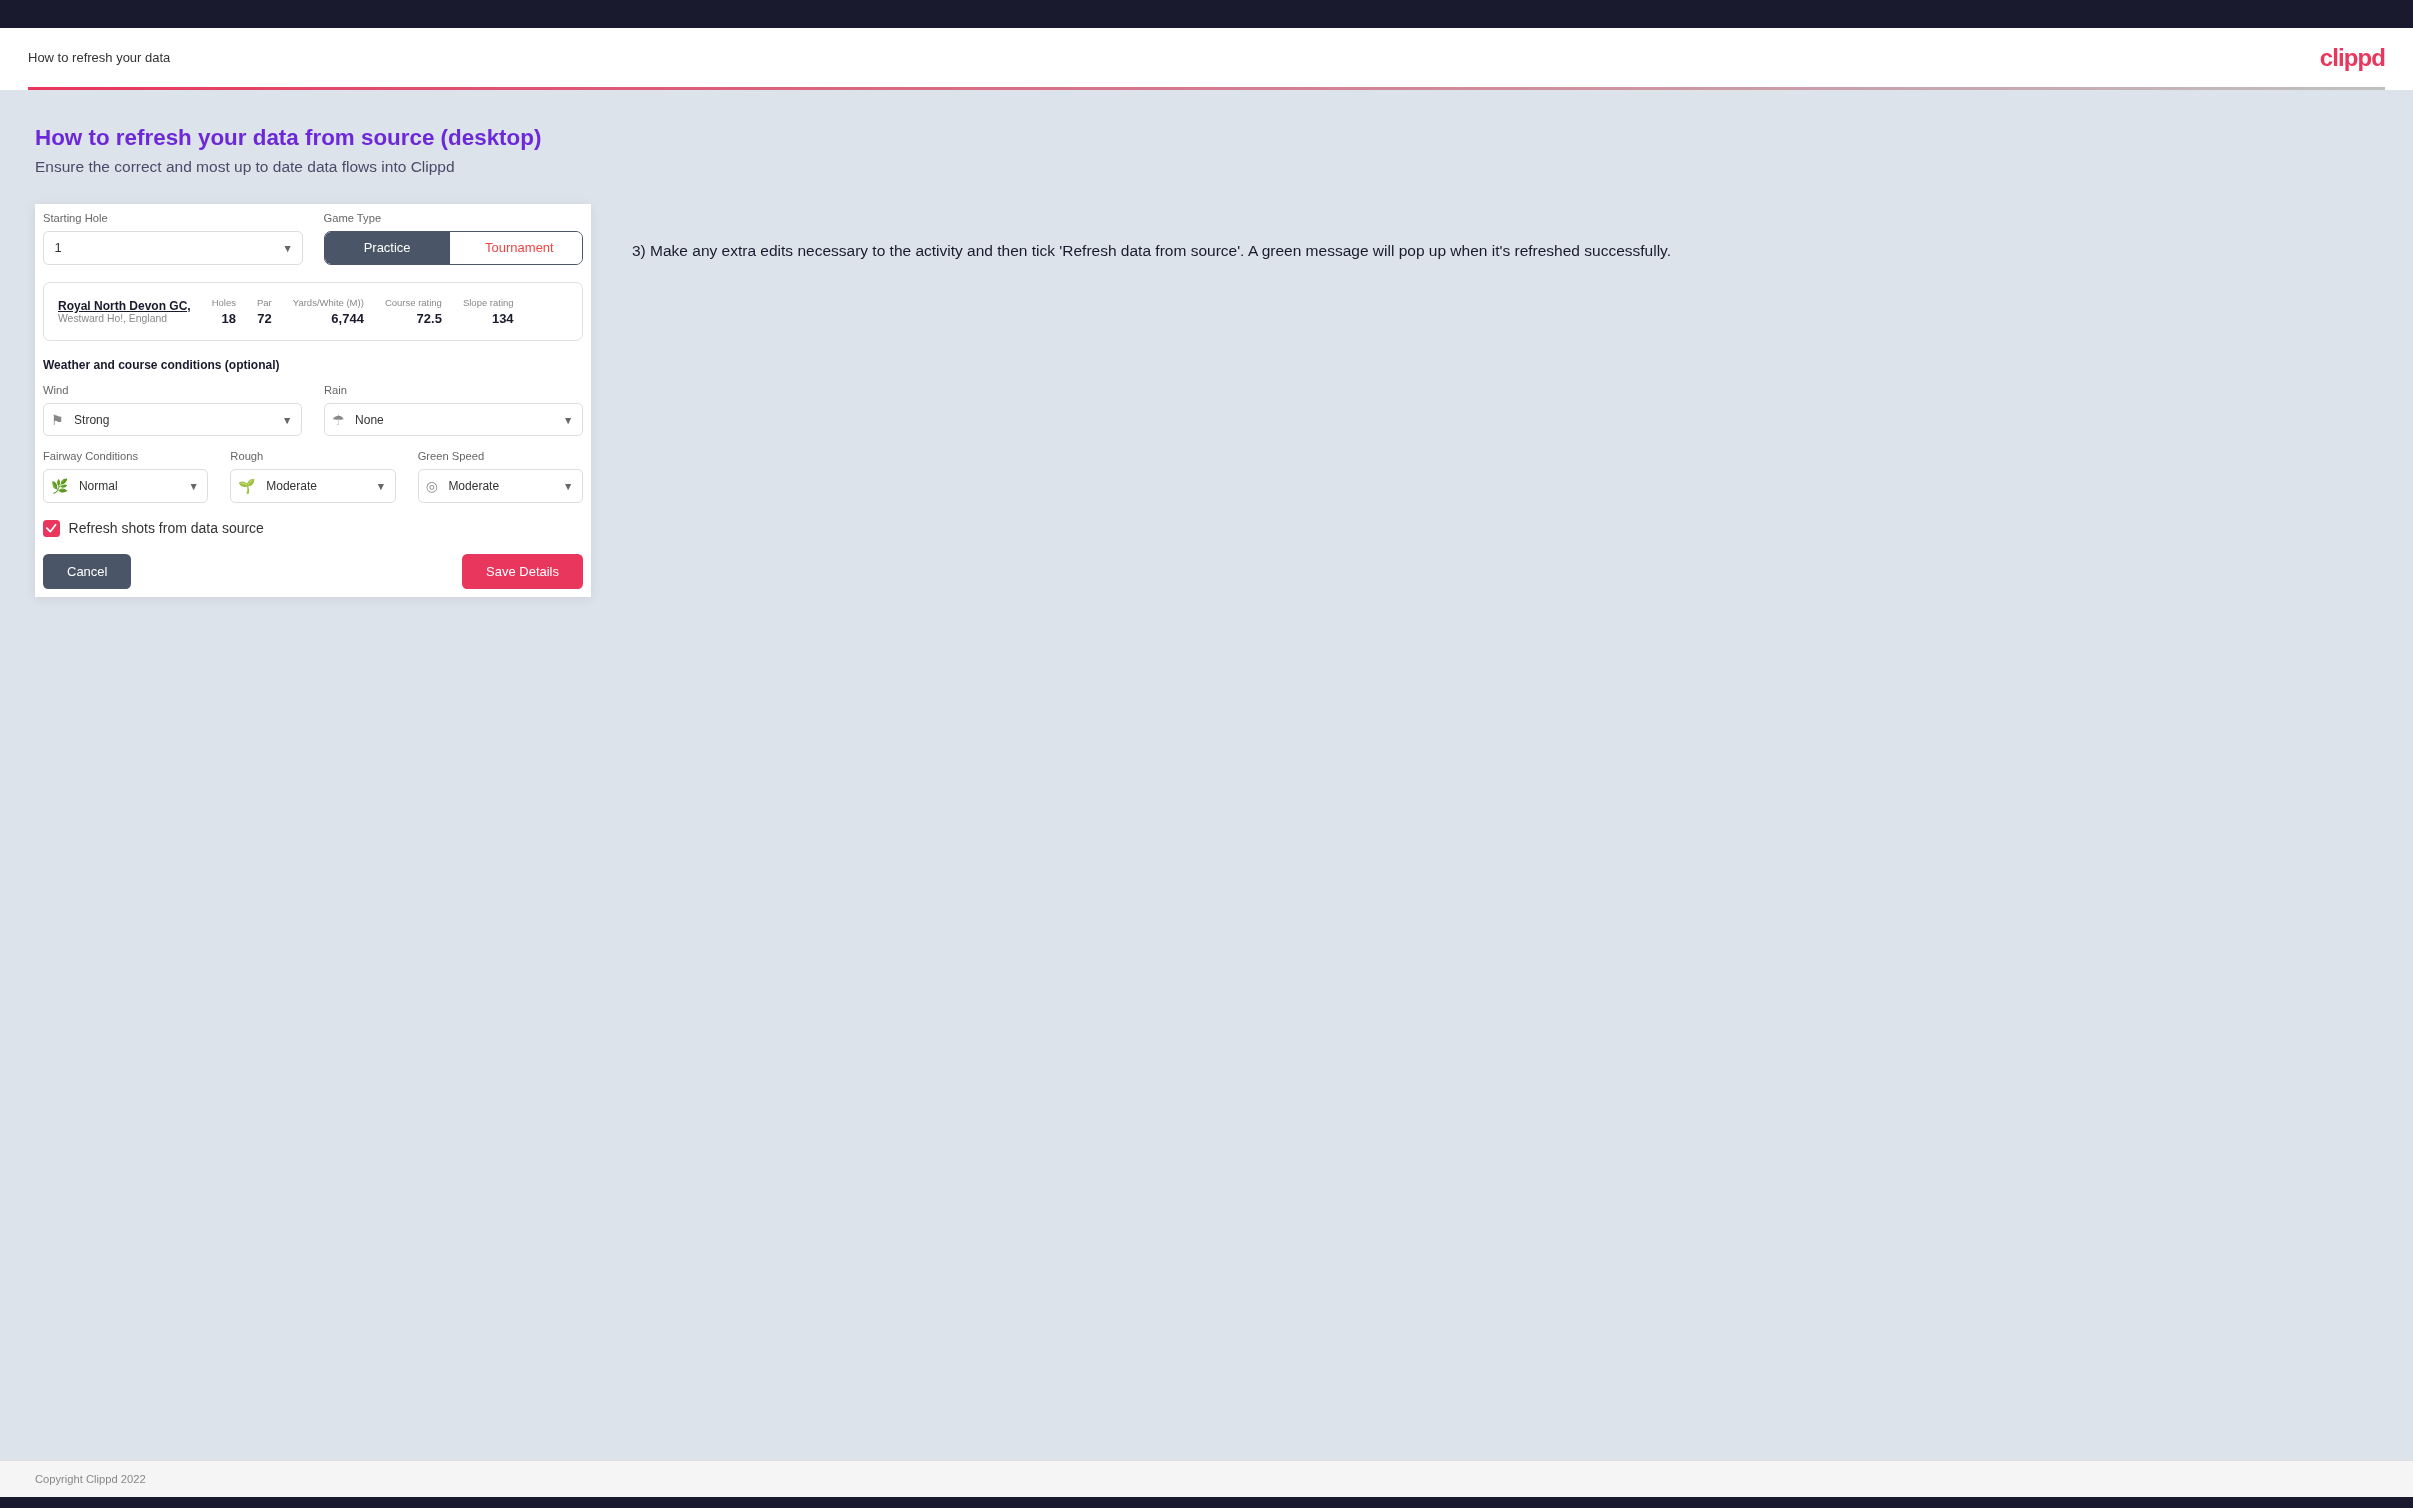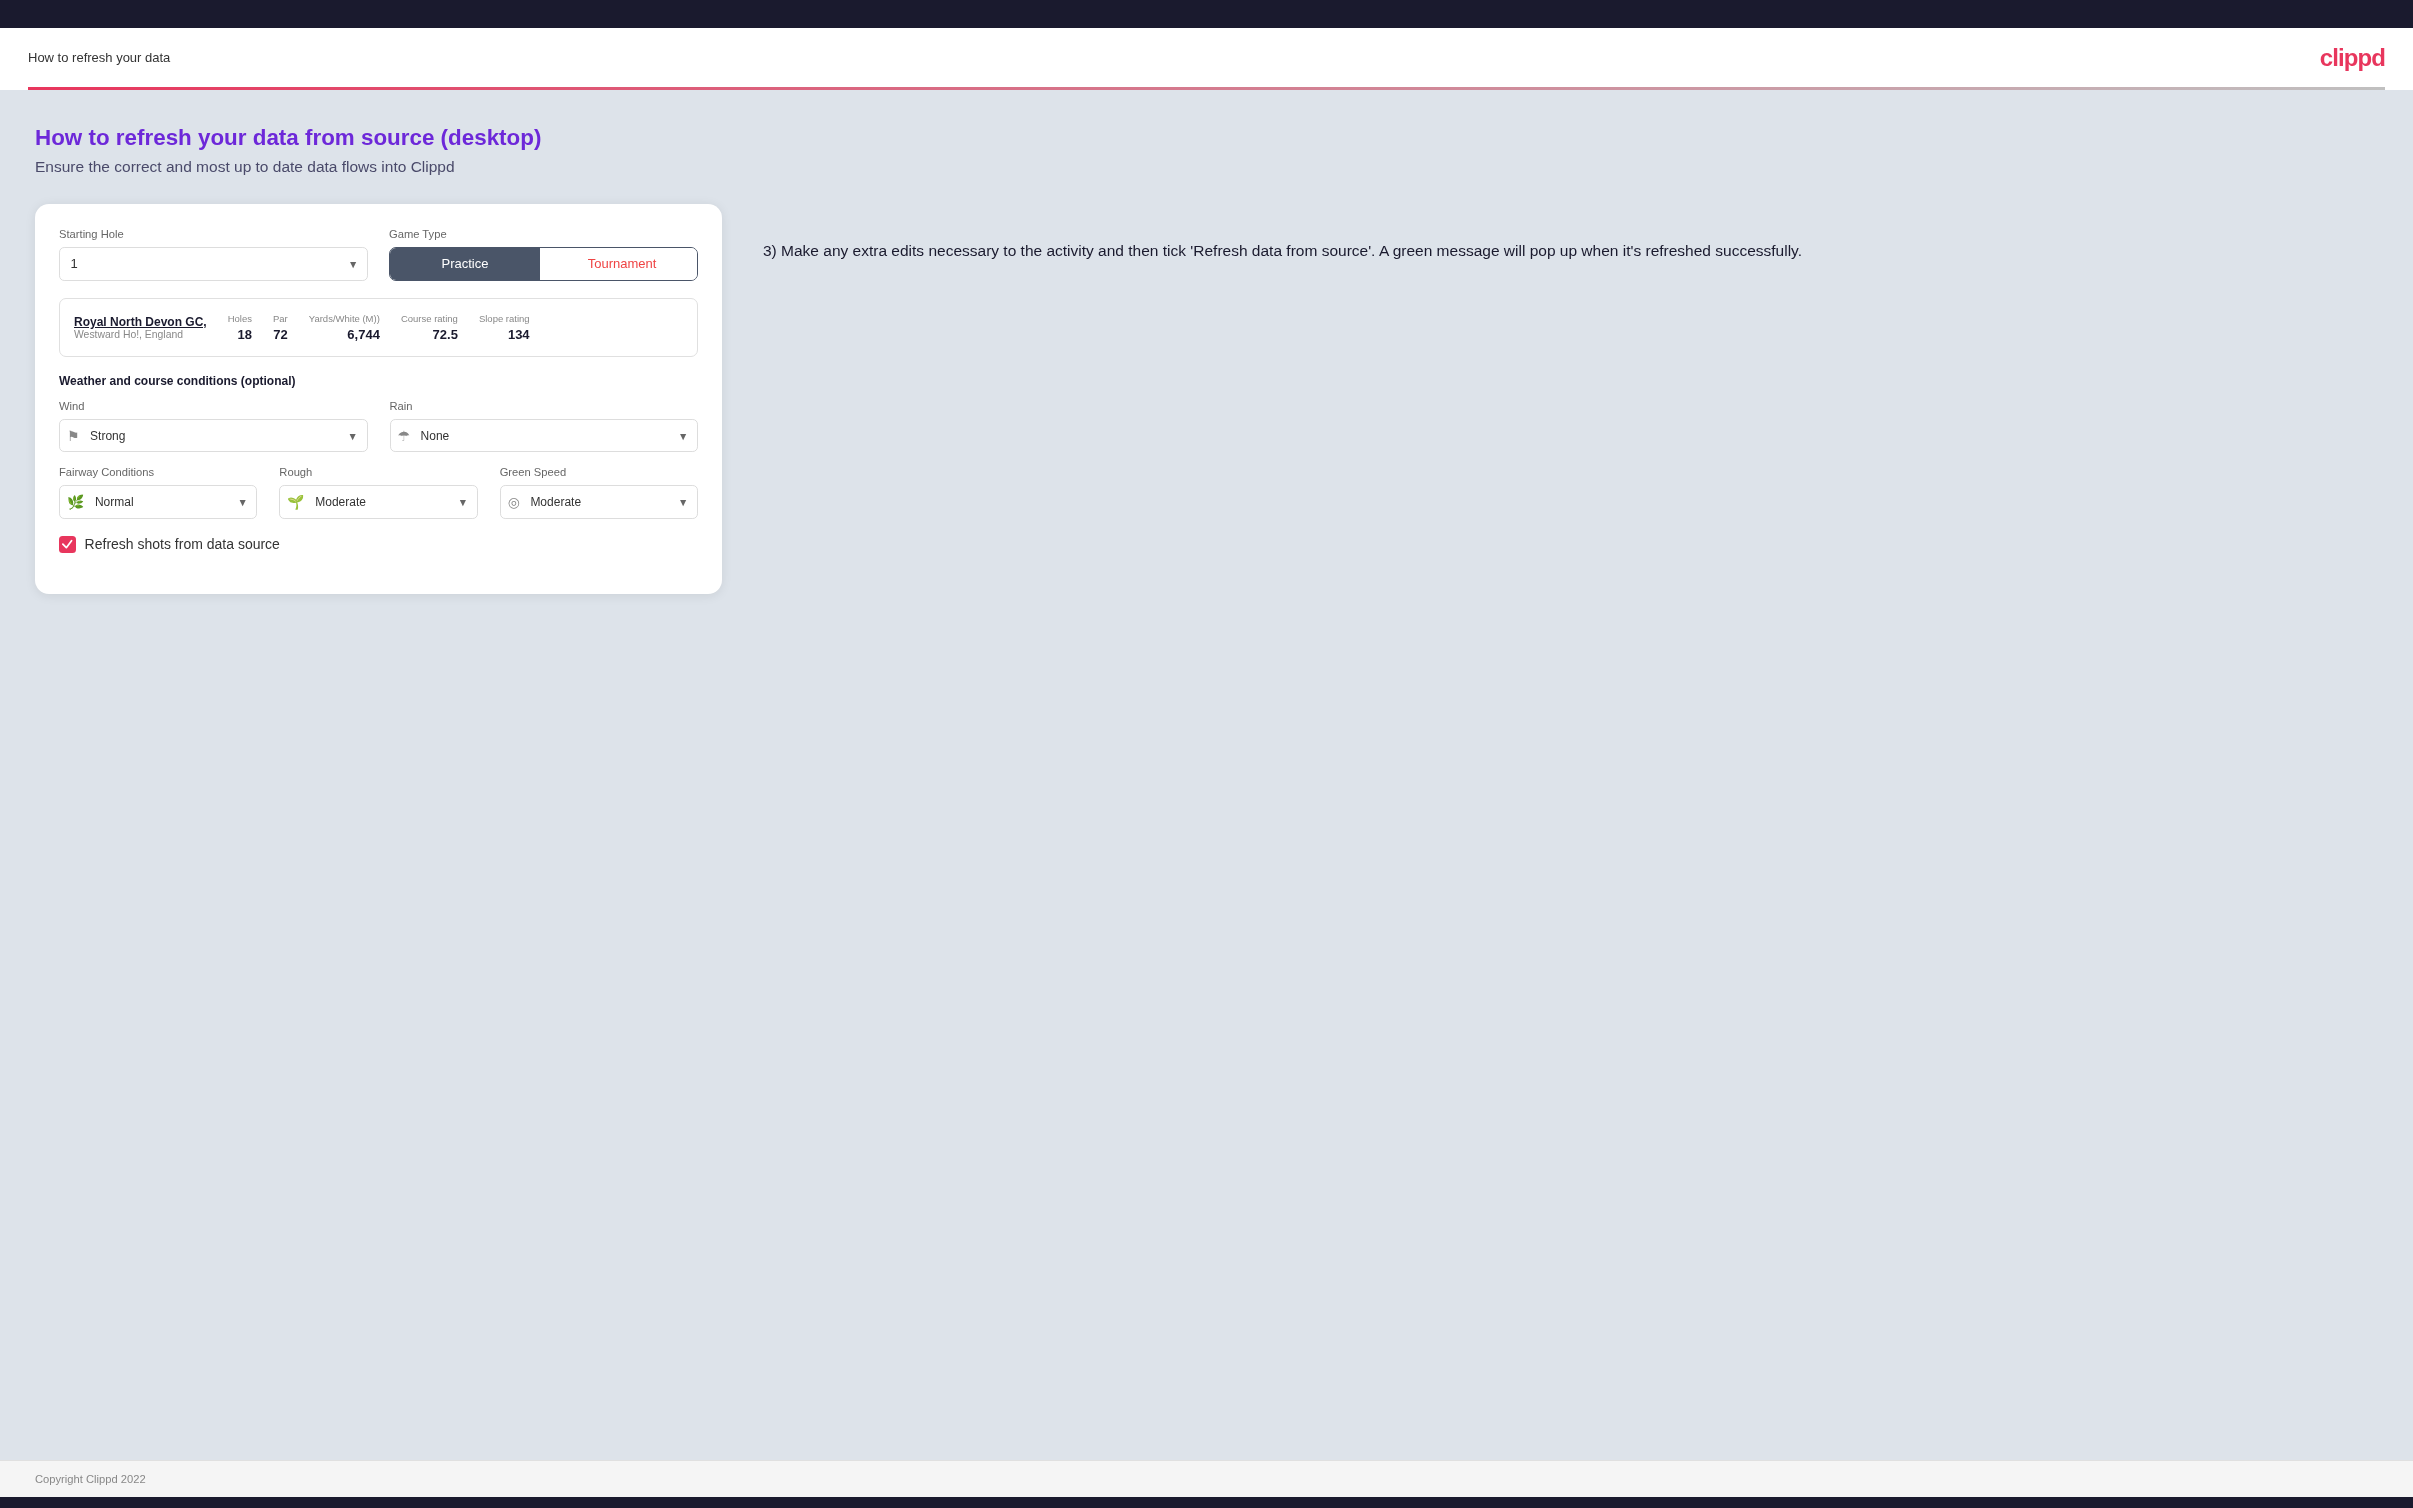--- a/index.html
+++ b/index.html
@@ -56,23 +56,23 @@
     }
 
     .content-layout {
       display: flex;
       gap: 41px;
       align-items: flex-start;
     }
 
     .form-card {
       background: #fff;
-      border-radius: 14px;
-      padding: 24px;
-      width: 687px;
+      border-radius: 0;
+      padding: 8px;
+      width: 556px;
       box-shadow: 0 1.7px 10.4px rgba(0,0,0,0.08);
     }
 
     .field-group {
       display: flex;
       gap: 21px;
       margin-bottom: 17px;
     }
 
     .field-col {
@@ -446,20 +446,24 @@
 
       <div class="checkbox-row">
         <div class="checkbox-custom">
           <svg viewBox="0 0 12 12" fill="none" xmlns="http://www.w3.org/2000/svg">
             <polyline points="1,6 5,10 11,2" stroke="white" stroke-width="2" stroke-linecap="round" stroke-linejoin="round"></polyline>
           </svg>
         </div>
         <span class="checkbox-label">Refresh shots from data source</span>
       </div>
 
+      <div class="button-row">
+        <button class="btn-cancel">Cancel</button>
+        <button class="btn-save">Save Details</button>
+      </div>
     </div>
 
     <div class="description-panel">
       <p class="description-text">3) Make any extra edits necessary to the activity and then tick 'Refresh data from source'. A green message will pop up when it's refreshed successfully.</p>
     </div>
   </div>
 </div>
 
 <div class="footer">
   <span>Copyright Clippd 2022</span>

